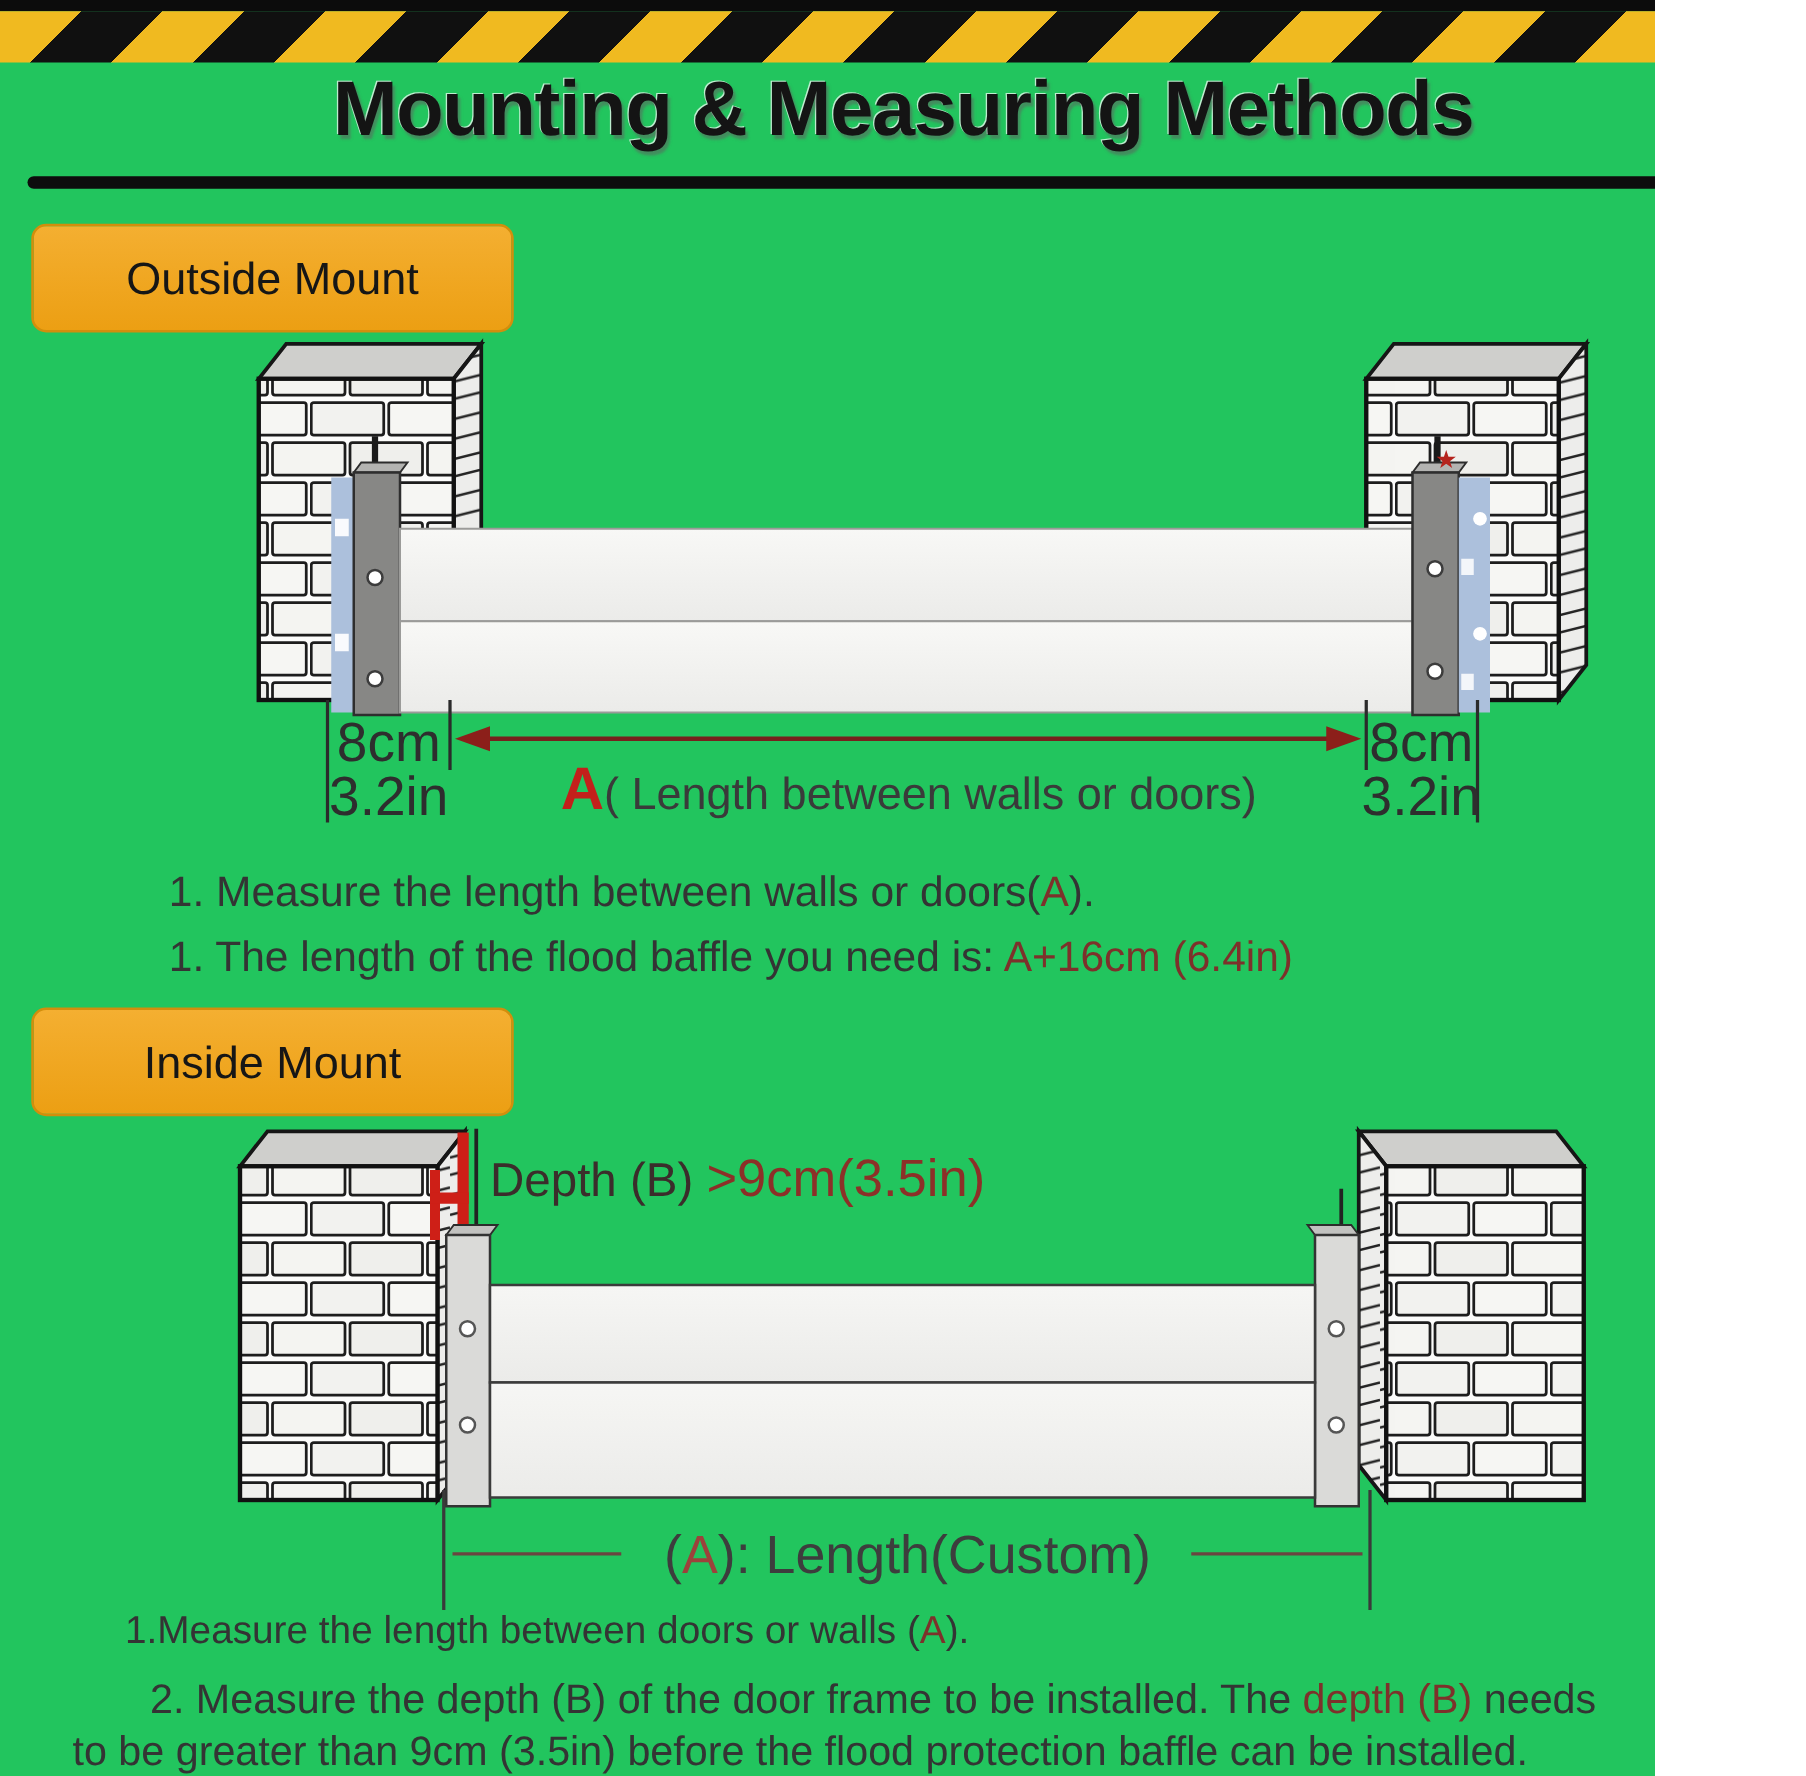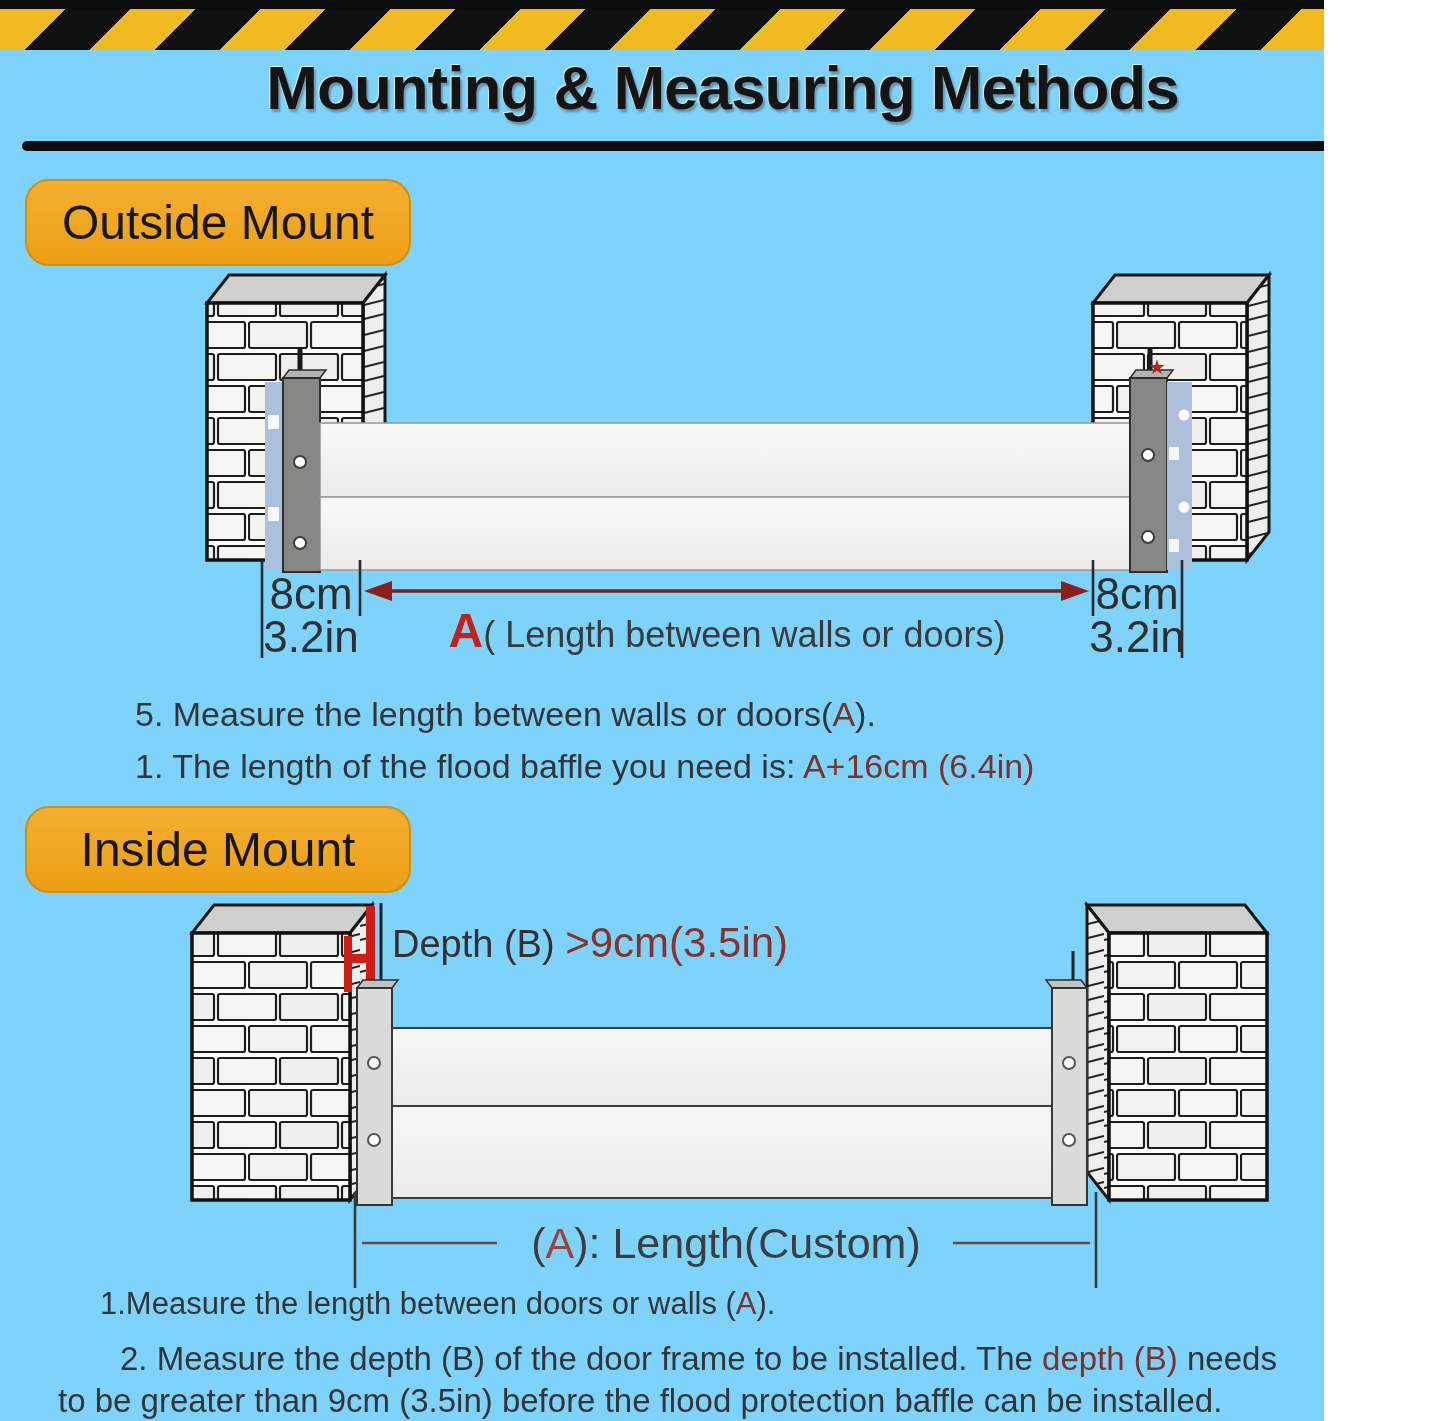--- a/index.html
+++ b/index.html
@@ -1,34 +1,34 @@
 <!DOCTYPE html>
 <html><head>
 <meta charset="utf-8">
 <style>
   html,body{margin:0;padding:0;background:#ffffff;}
-  .page{position:relative;width:1324px;height:1421px;background:#7dd3fc;overflow:hidden;
+  .page{position:relative;width:1324px;height:1421px;background:#22c55e;overflow:hidden;
         font-family:"Liberation Sans",sans-serif;}
 
   
   .hazard-top{position:absolute;top:0;left:0;width:1445px;height:9px;background:#0c0c0c;}
   .hazard-stripes{position:absolute;top:9px;left:0;width:1445px;height:41px;
       background:repeating-linear-gradient(135deg,#f0ba20 0 46px,#101010 46px 92px);}
   .title{position:absolute;top:52px;left:0;width:1445px;text-align:center;
       font-size:62px;font-weight:bold;color:#141414;letter-spacing:-1px;
       text-shadow:2px 3px 2px rgba(95,95,95,0.55), -1px -1px 0 rgba(255,255,255,0.7);}
   .title-underline{position:absolute;top:141px;left:22px;width:1406px;height:10px;
       background:#0d0d0d;border-radius:5px;}
 
   
   .badge{position:absolute;left:25px;width:386px;height:87px;
       background:linear-gradient(180deg,#f4af31,#ec9f13);
-      border:2px solid #d28e0c;border-radius:24px;box-sizing:border-box;
+      border:2px solid #d28e0c;border-radius:12px;box-sizing:border-box;
       display:flex;align-items:center;justify-content:center;
-      font-size:48px;color:#161616;}
+      font-size:36px;color:#161616;}
   .badge-outside{top:179px;}
   .badge-inside{top:806px;}
 
   
   .diagram{position:absolute;left:0;}
   .d1{top:268px;width:1445px;height:414px;}
   .d2{top:900px;width:1445px;height:392px;}
   svg text{font-family:"Liberation Sans",sans-serif;}
   .dim-text{font-size:44px;fill:#2e2e2e;}
   .span-a{font-size:48px;font-weight:bold;fill:#c3201b;}
@@ -141,21 +141,21 @@
       <polygon points="1089,591 1061,581 1061,601" fill="#8c1f1a"></polygon>
     </g>
 
     <text x="311" y="609" text-anchor="middle" class="dim-text">8cm</text>
     <text x="311" y="652" text-anchor="middle" class="dim-text">3.2in</text>
     <text x="1137" y="609" text-anchor="middle" class="dim-text">8cm</text>
     <text x="1137" y="652" text-anchor="middle" class="dim-text">3.2in</text>
     <text x="727" y="647" text-anchor="middle"><tspan class="span-a">A</tspan><tspan class="span-rest">( Length between walls or doors)</tspan></text>
   </svg>
 
-  <div class="step so1"><span>5. Measure the length between walls or doors(</span><span class="red">A</span><span>).</span></div>
+  <div class="step so1"><span>1. Measure the length between walls or doors(</span><span class="red">A</span><span>).</span></div>
   <div class="step so2"><span>1. The length of the flood baffle you need is: </span><span class="red">A+16cm (6.4in)</span></div>
 
   <div class="badge badge-inside">Inside Mount</div>
 
   <svg class="diagram d2" viewBox="0 900 1445 392">
     <defs>
       <pattern id="bkB" width="124" height="64" patternUnits="userSpaceOnUse">
         <rect width="124" height="64" fill="#fcfcfb"></rect>
         <g stroke="#1d1d1d" stroke-width="2.2">
           <rect x="1" y="2" width="58" height="26" rx="2" fill="#f2f2ef"></rect>

